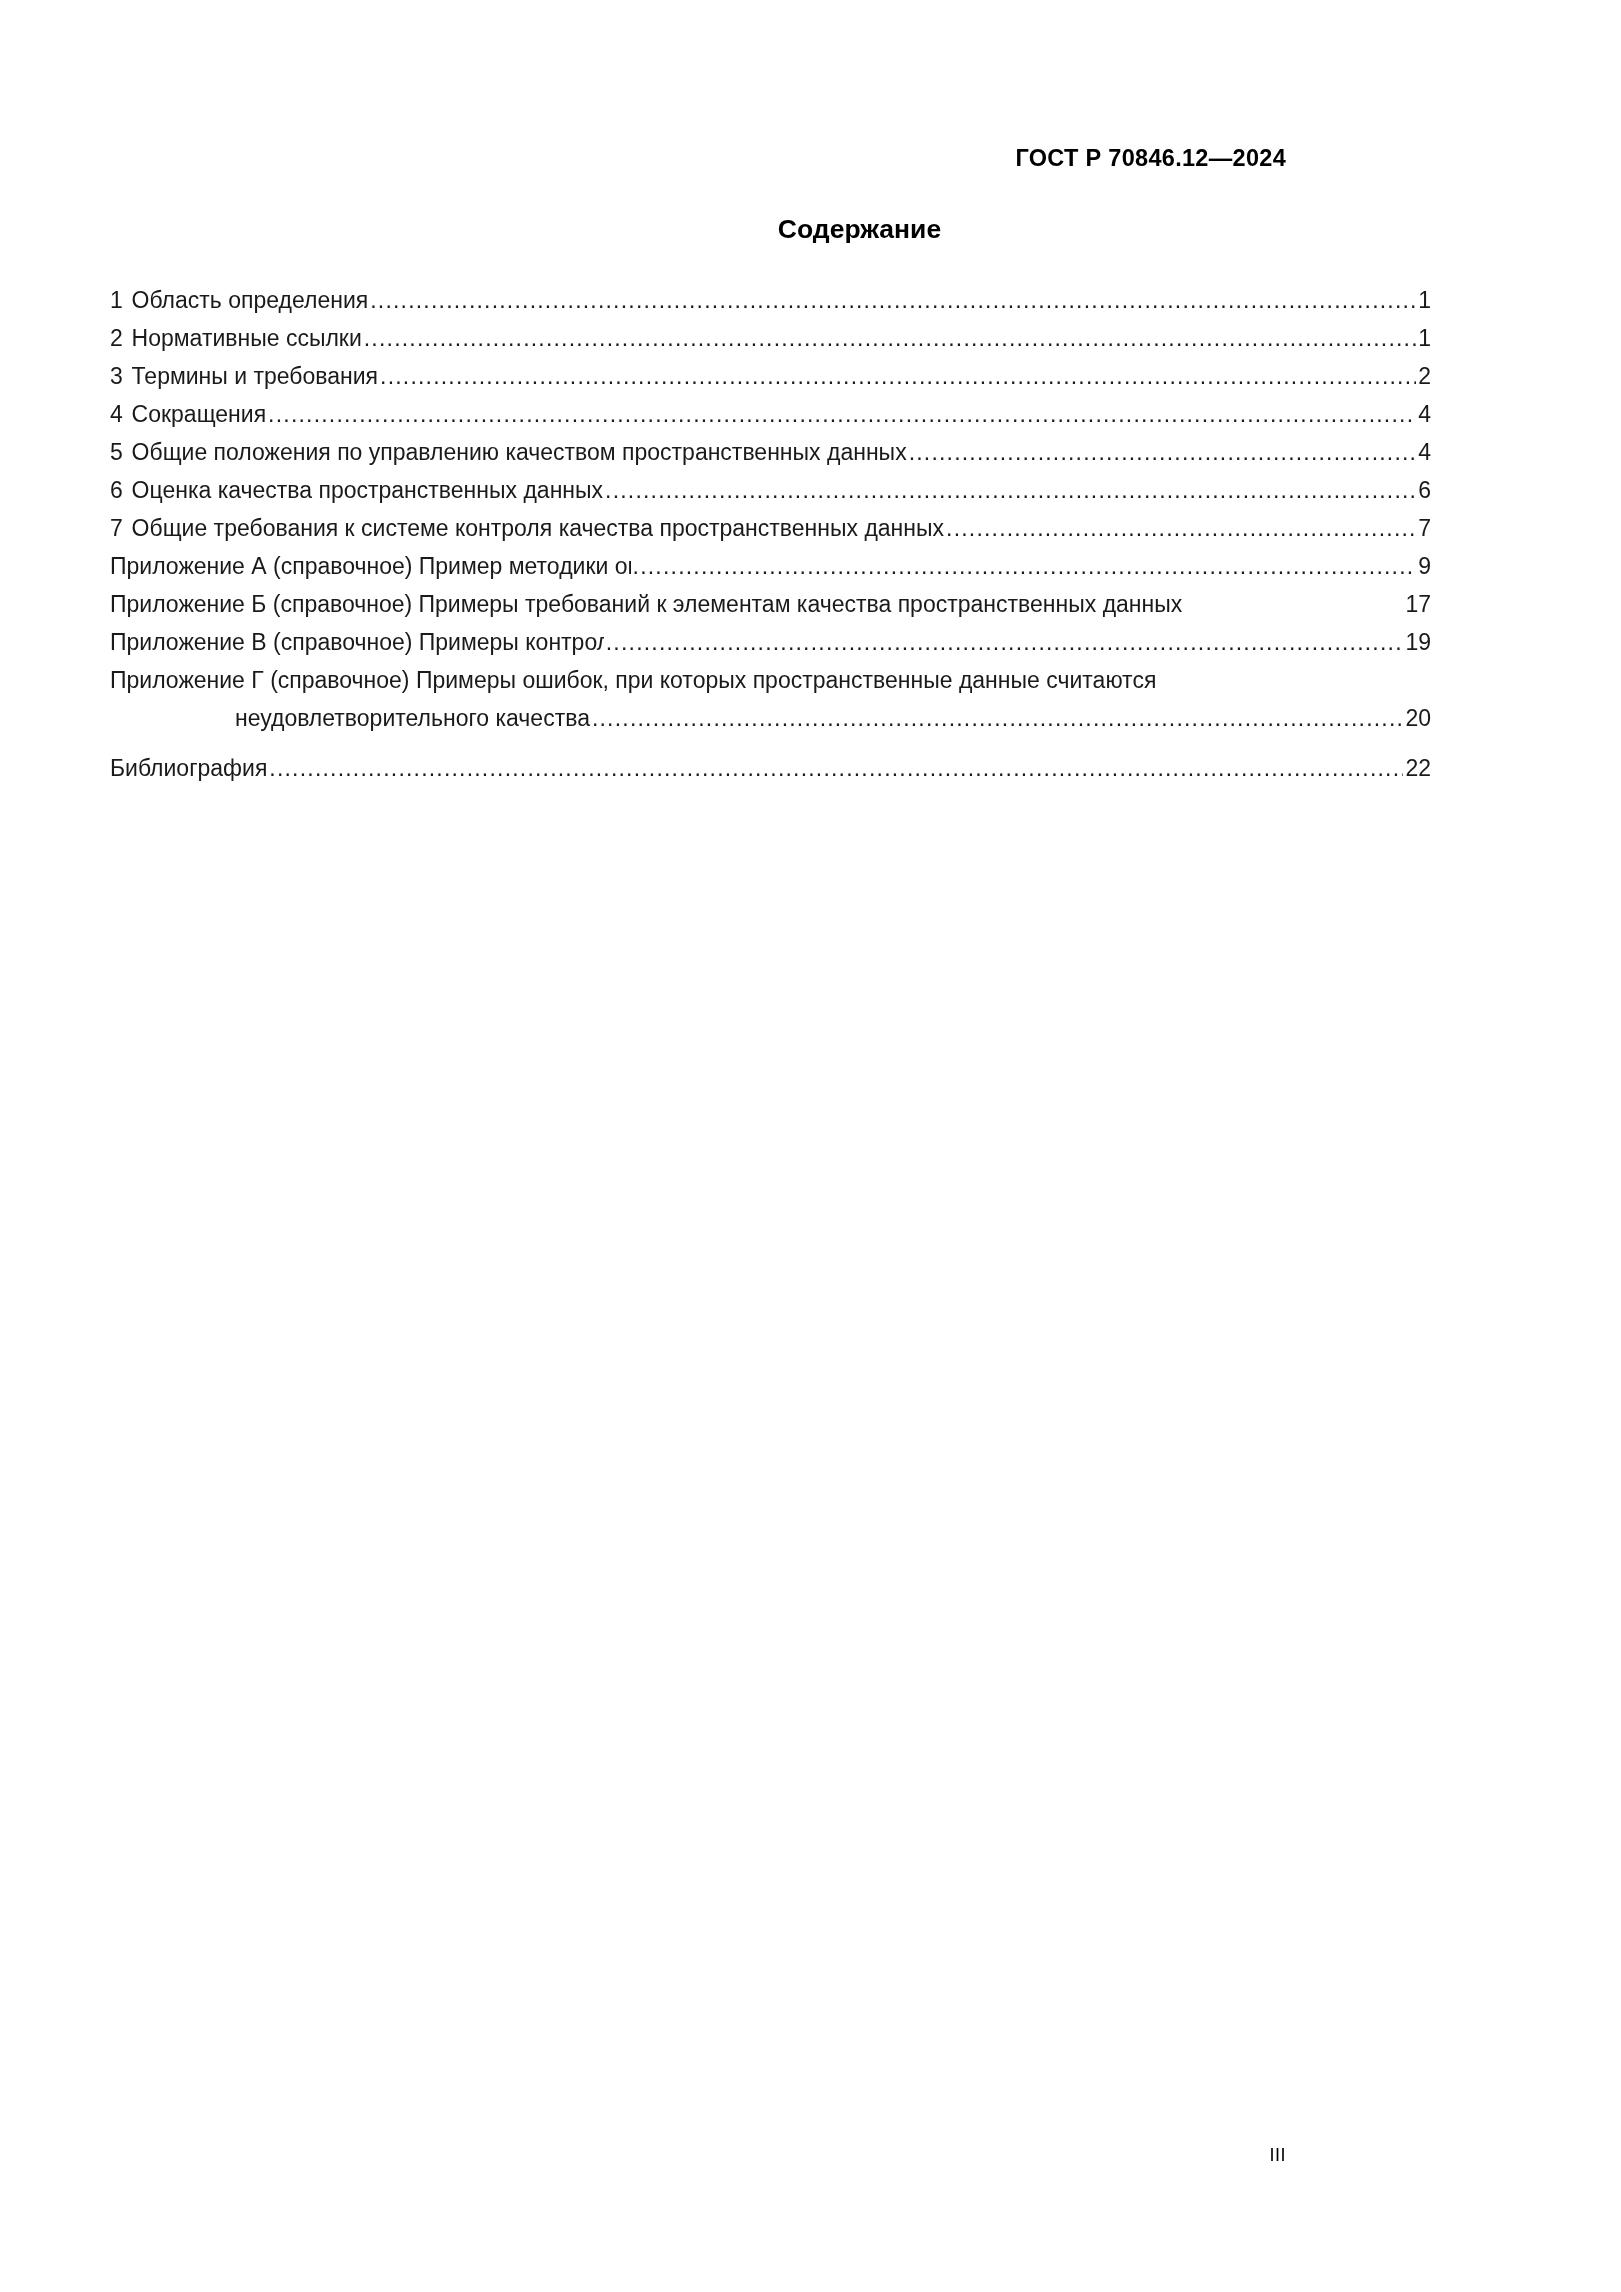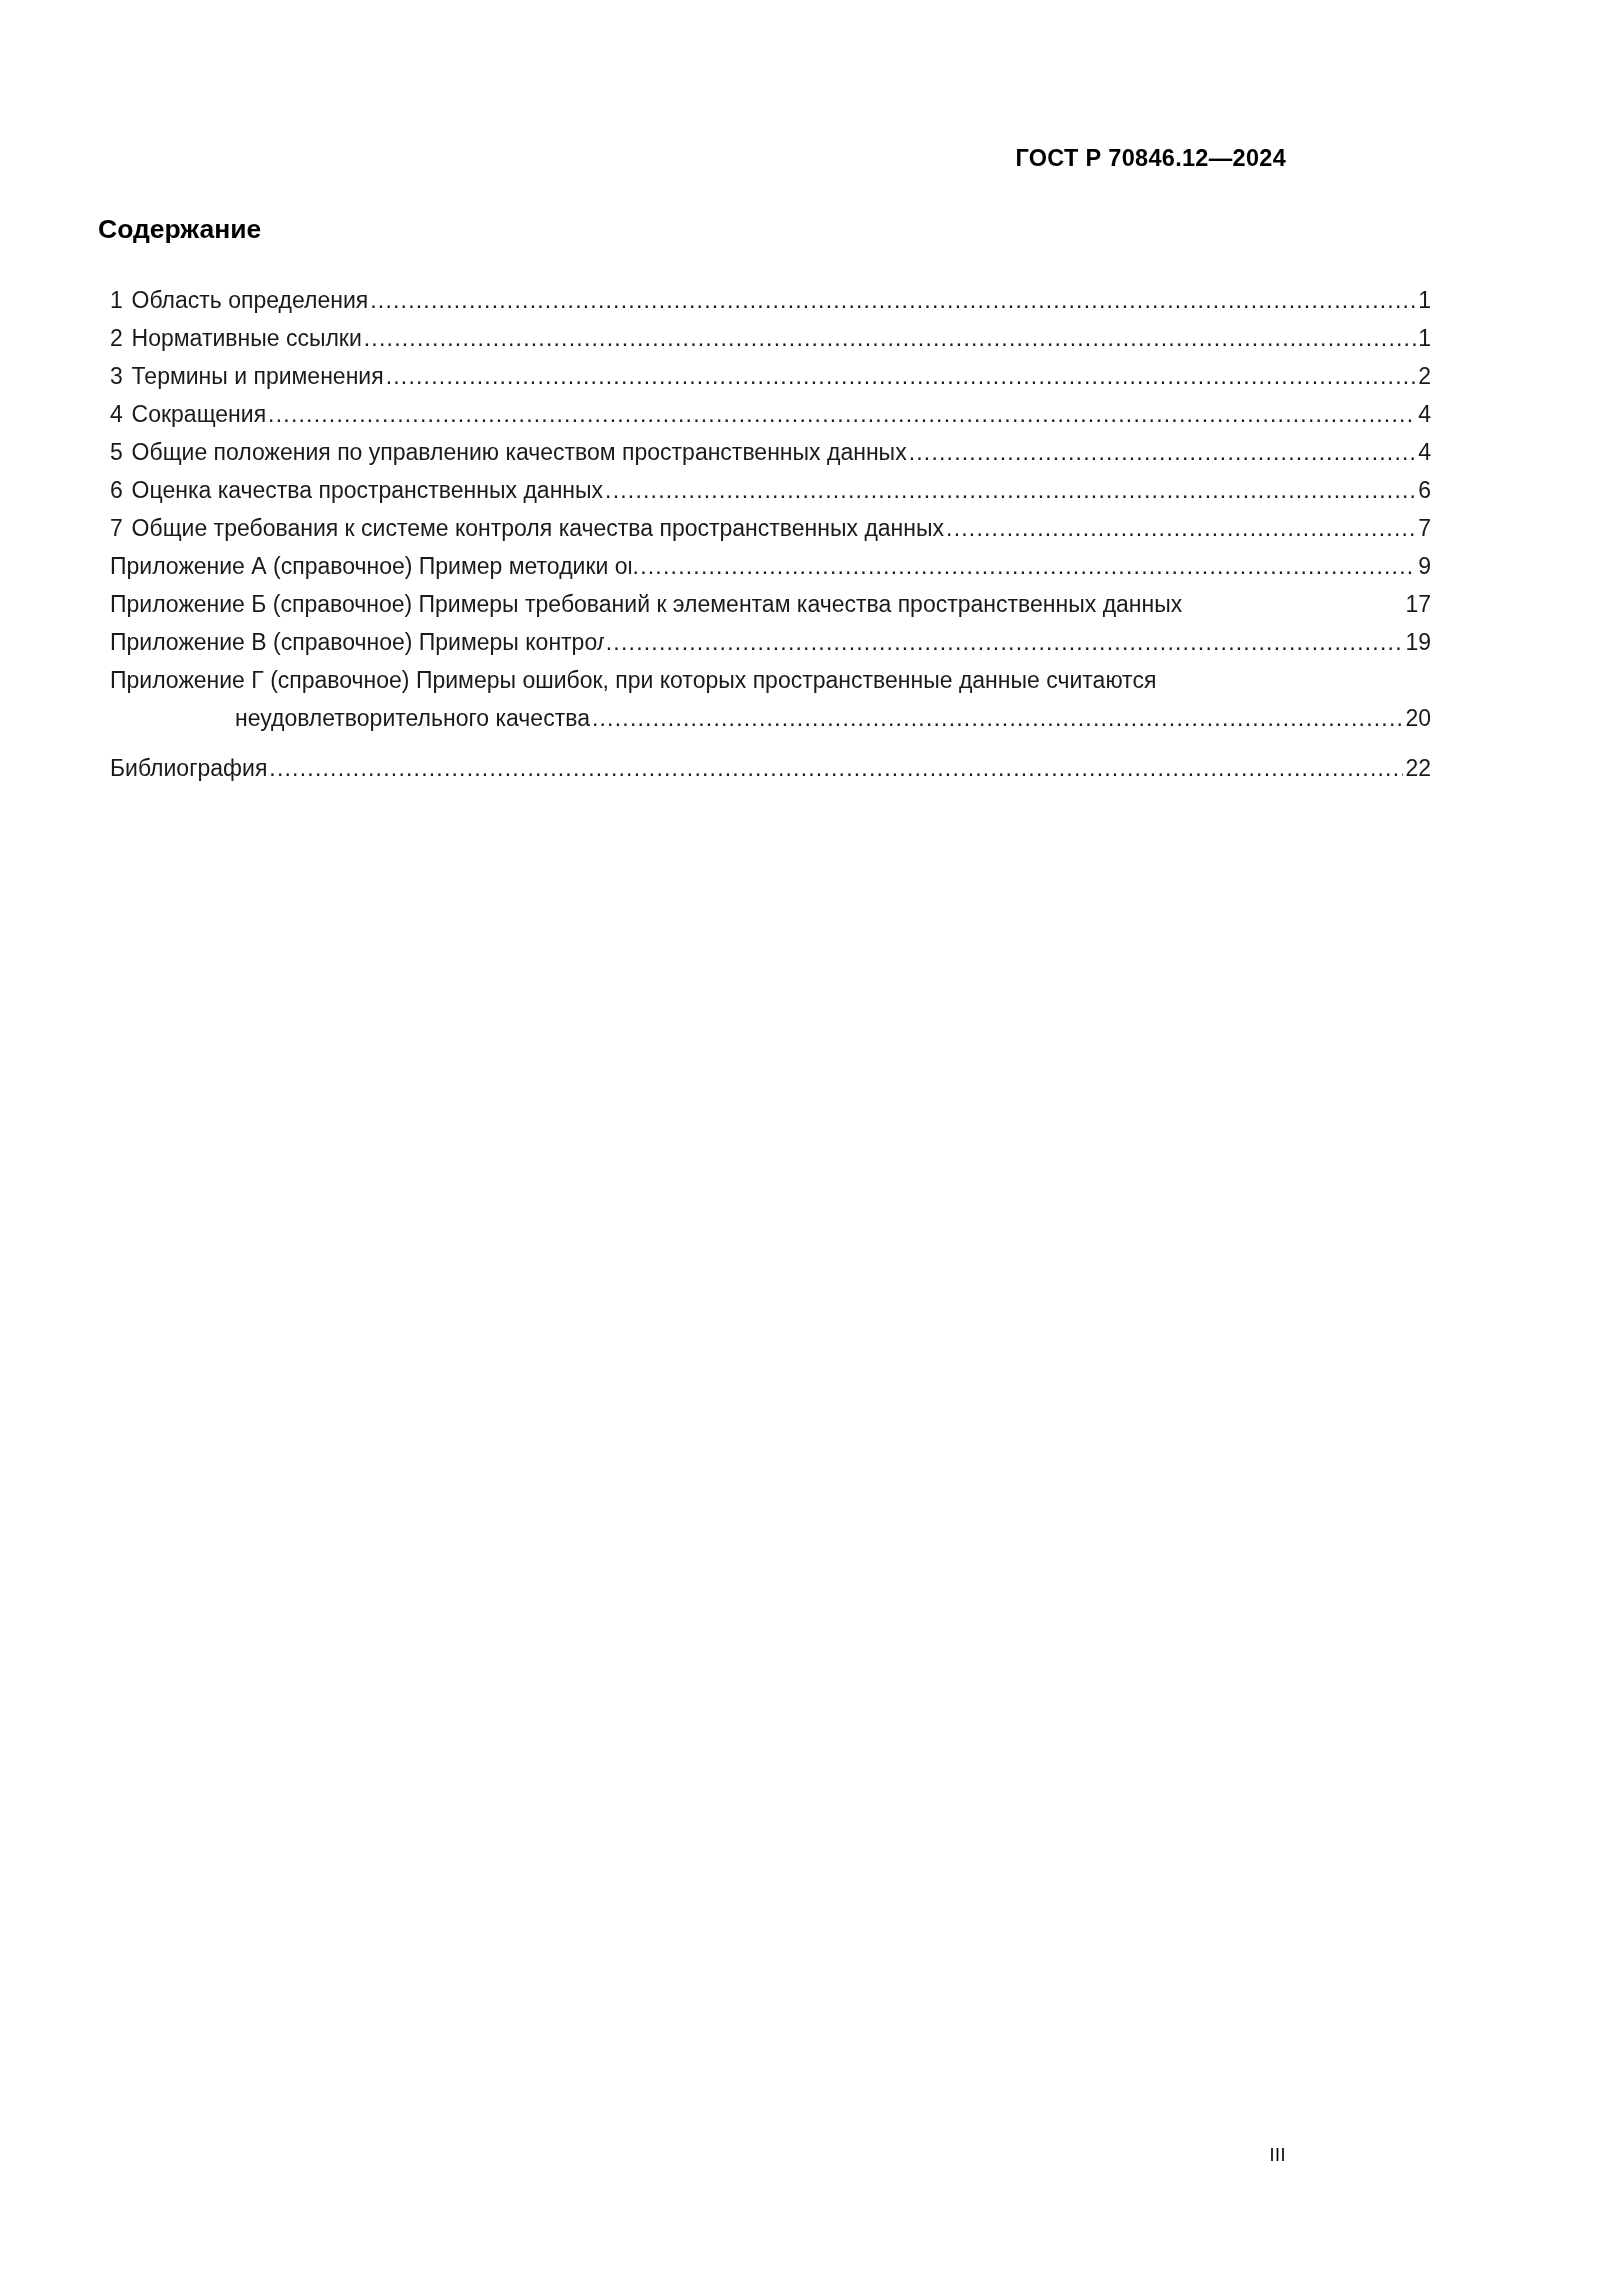--- a/index.html
+++ b/index.html
@@ -29,21 +29,21 @@
     font-size: 23.5px;
     font-weight: bold;
     letter-spacing: 0.3px;
     white-space: nowrap;
   }
   .toc-title {
     position: absolute;
     top: 214px;
     left: 0;
     width: 1621px;
-    text-align: left;
+    text-align: center;
     font-size: 26.5px;
     font-weight: bold;
     padding-left: 98px;
     box-sizing: border-box;
   }
   .toc {
     position: absolute;
     top: 281px;
     left: 110px;
     width: 1321px;
@@ -129,21 +129,21 @@
 
     <div class="toc-entry">
       <span class="num">2</span>
       <span class="label">Нормативные ссылки</span>
       <span class="dots"></span>
       <span class="page-num">1</span>
     </div>
 
     <div class="toc-entry">
       <span class="num">3</span>
-      <span class="label">Термины и применения</span>
+      <span class="label">Термины и требования</span>
       <span class="dots"></span>
       <span class="page-num">2</span>
     </div>
 
     <div class="toc-entry">
       <span class="num">4</span>
       <span class="label">Сокращения</span>
       <span class="dots"></span>
       <span class="page-num">4</span>
     </div>

